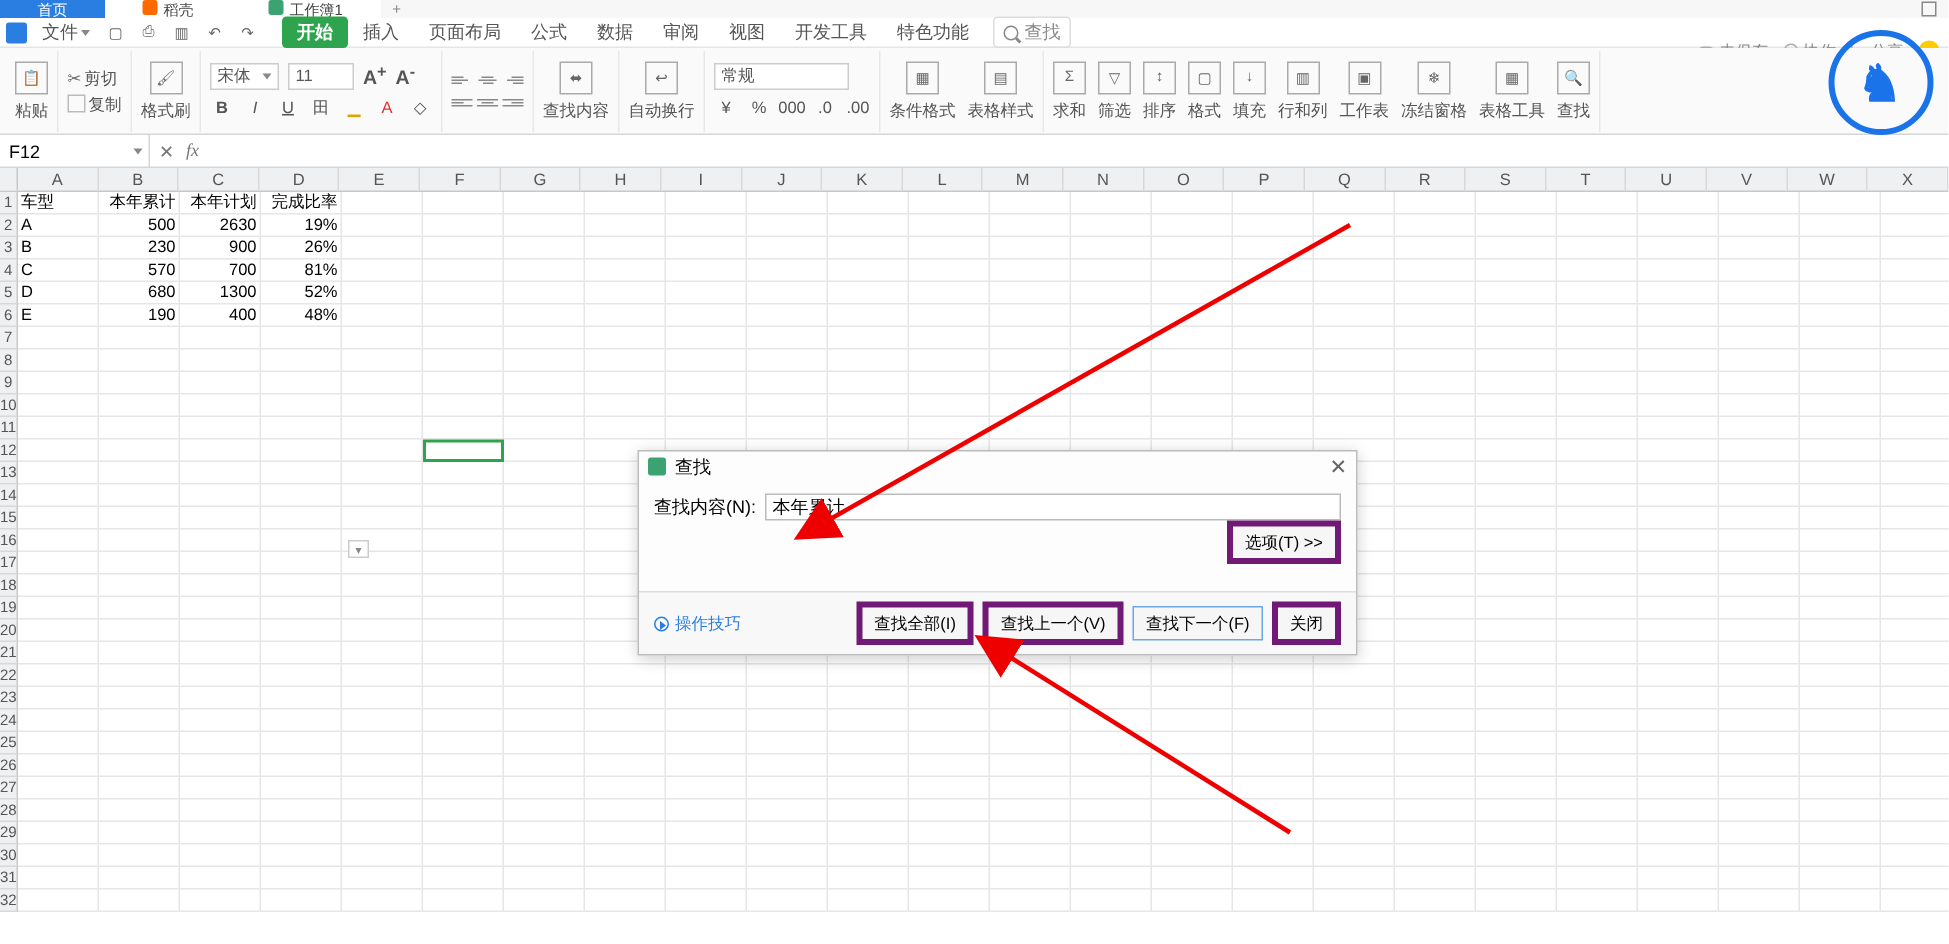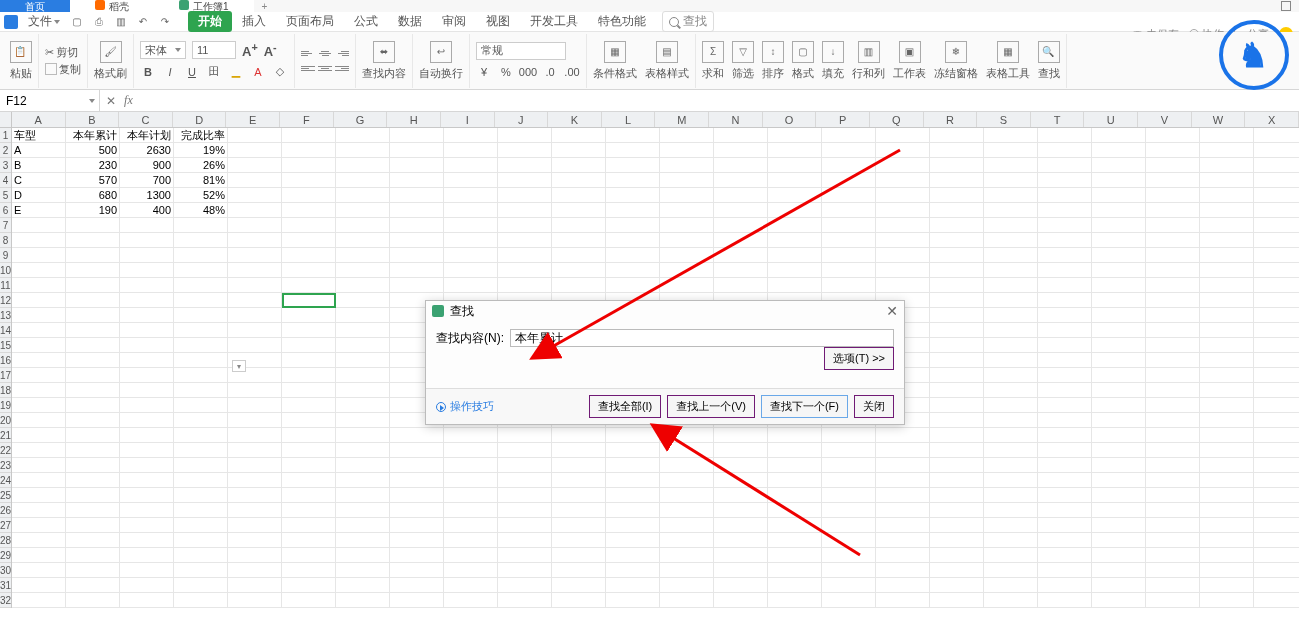--- a/index.html
+++ b/index.html
@@ -89,21 +89,21 @@
   .dlg-title { display: flex; align-items: center; height: 20px; padding: 0 6px; gap:6px;}
   .dlg-title .dlg-icon{width:12px;height:12px;background:#3ba272;border-radius:2px;}
   .dlg-close { margin-left: auto; cursor: pointer; color:#666;font-size:14px;}
   .dlg-tabs { display: flex; border-bottom: 1px solid #ddd; background:#f5f5f5;height:20px;}
   .dlg-tab { padding: 2px 12px; cursor: pointer; font-size:11px;}
   .dlg-tab.active { background: #fff; border: 1px solid #ddd; border-bottom: 1px solid #fff; border-radius:3px 3px 0 0; margin-bottom:-1px;}
   .dlg-body { padding: 8px 10px 10px 10px; }
   .dlg-row { display: flex; align-items: center; gap: 6px; }
   .dlg-input { flex: 1; border: 1px solid #bbb; height: 18px; padding: 0 4px; font-size: 12px; }
   .dlg-options { text-align: right; margin-bottom:8px;}
-  .dlg-btn { border: 1px solid #701a75; background: #f6f6f6; padding: 3px 8px; font-size: 11px; cursor: pointer; }
+  .dlg-btn { border: 4px solid #701a75; background: #f6f6f6; padding: 3px 8px; font-size: 11px; cursor: pointer; }
   .dlg-footer { display: flex; align-items: center; border-top: 1px solid #ddd; padding: 6px 10px; gap: 6px; background:#f8f8f8;}
   .dlg-tip { color: #2a7de1; font-size: 11px; display:flex;align-items:center;gap:4px;}
   .dlg-tip .play{width:10px;height:10px;border:1px solid #2a7de1;border-radius:50%;position:relative;}
   .dlg-tip .play::after{content:"";position:absolute;left:3px;top:2px;border-left:4px solid #2a7de1;border-top:3px solid transparent;border-bottom:3px solid transparent;}
   .dlg-footer .spacer{flex:1;}
   .dlg-btn.primary{border:1.5px solid #6aa8e8;}
 
   
   .arrow-svg{position:absolute;pointer-events:none;}
 

